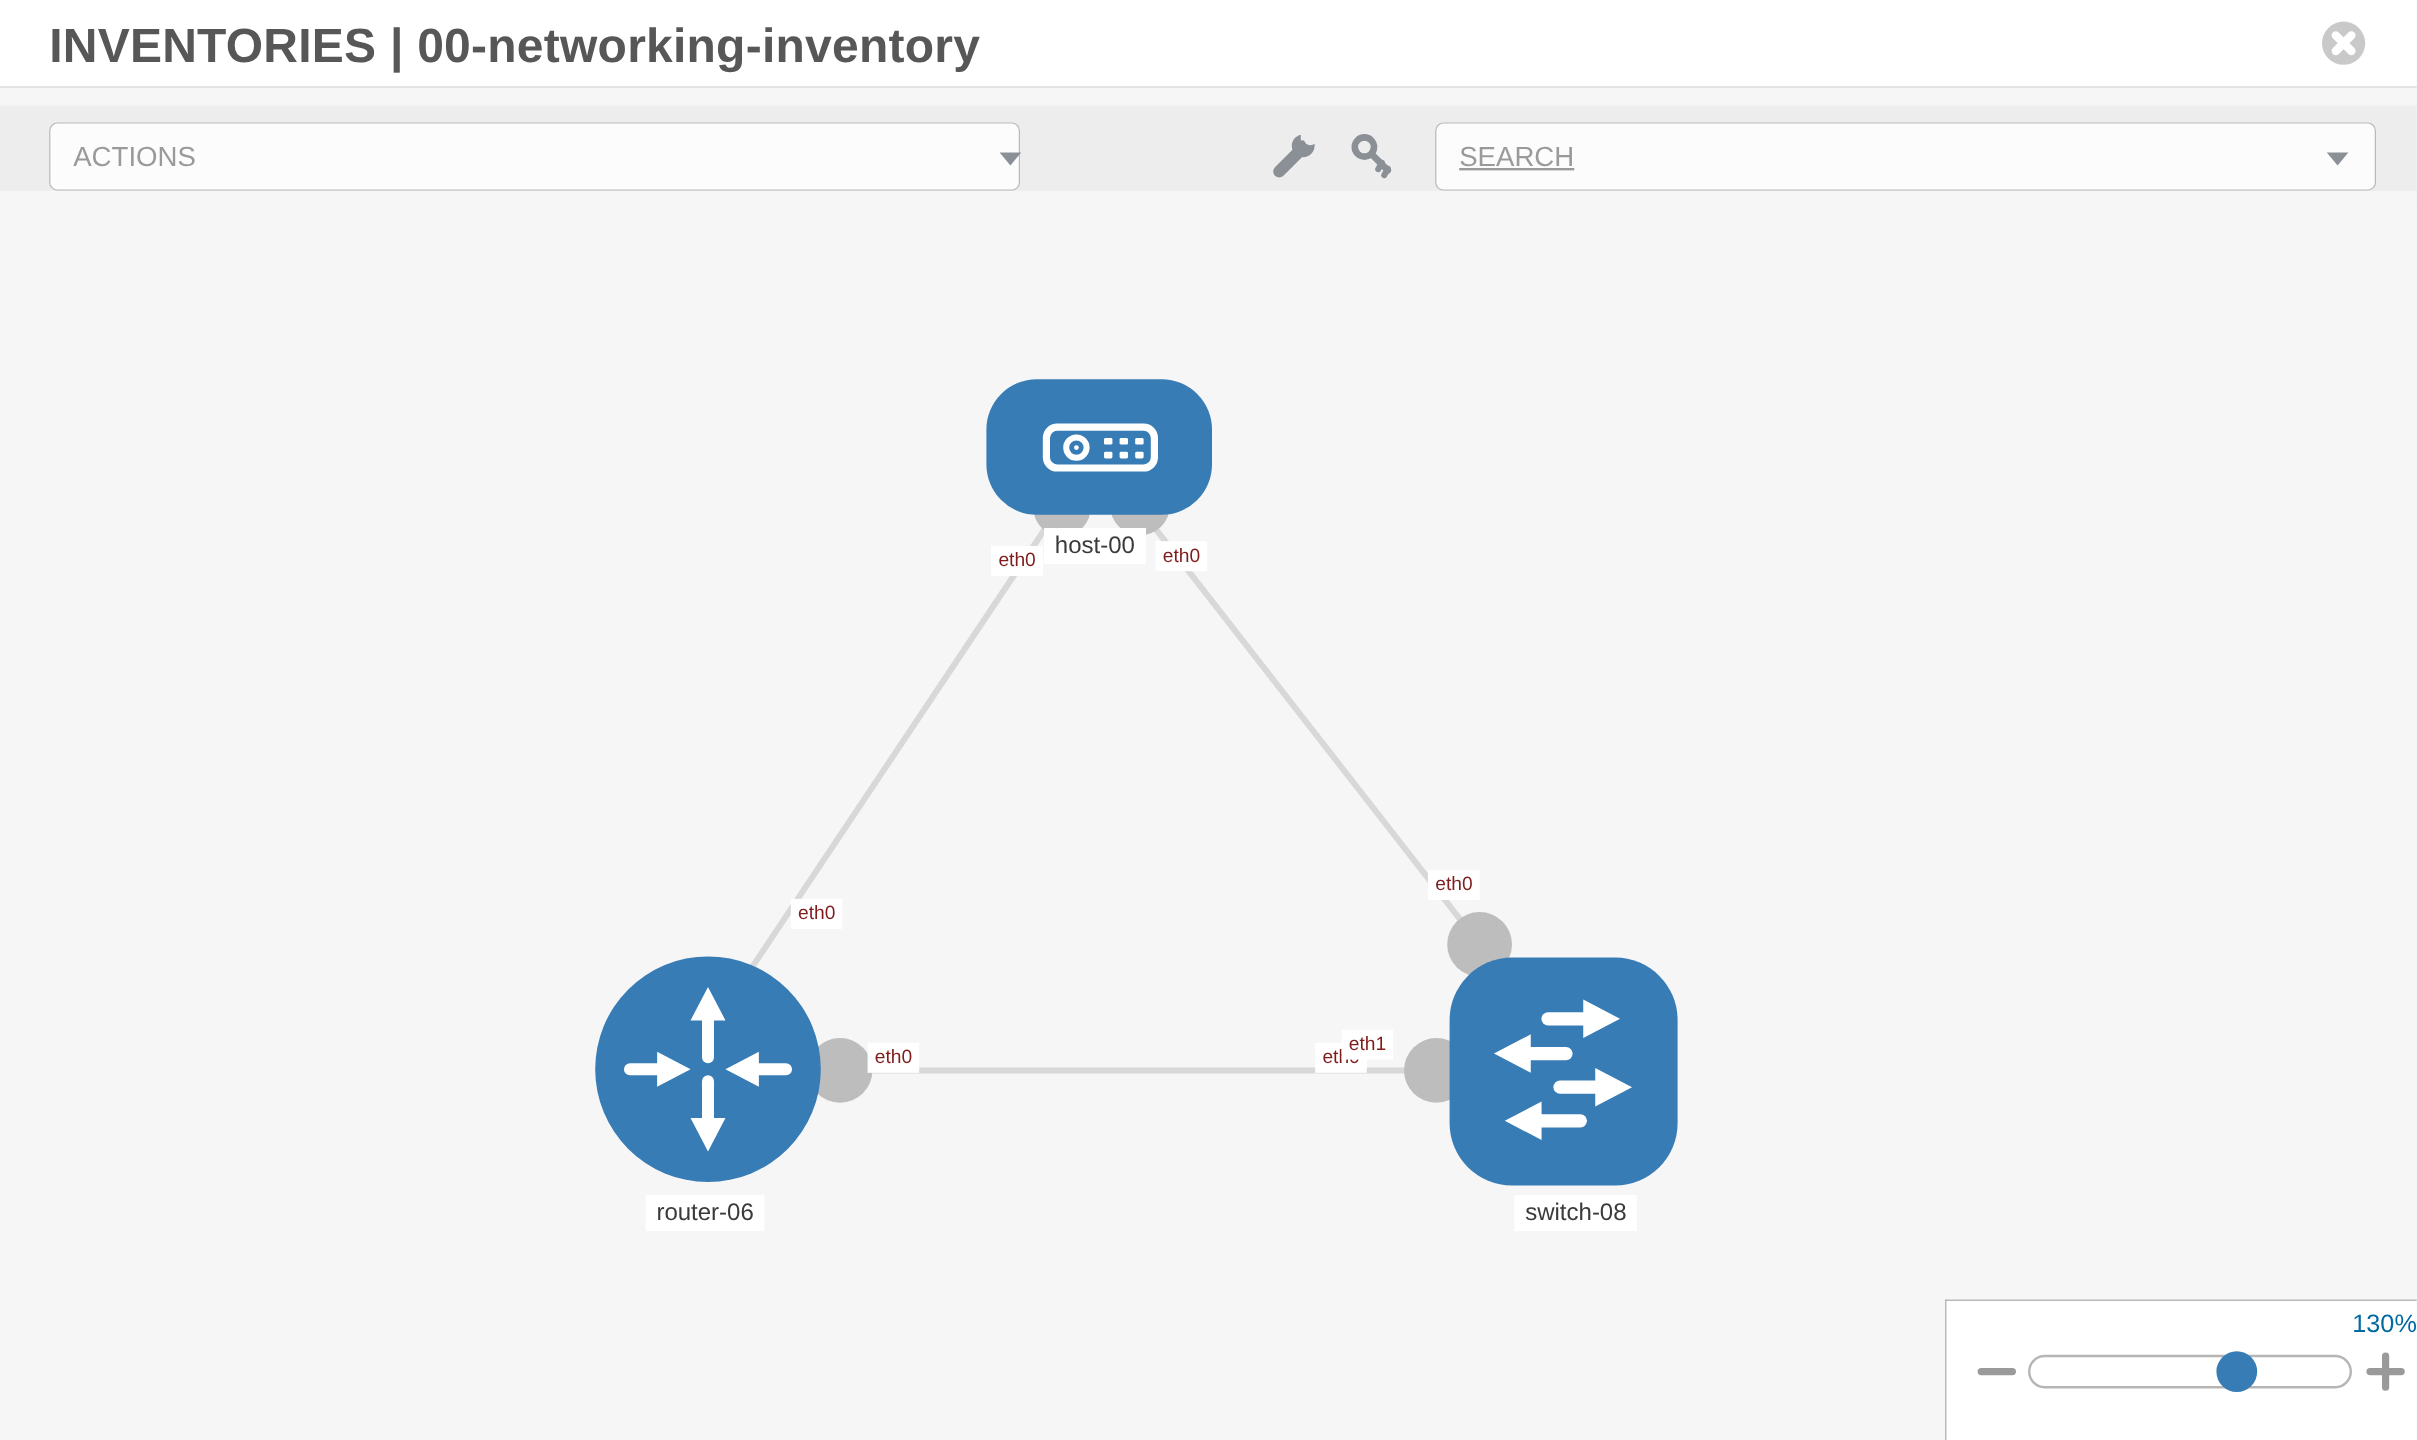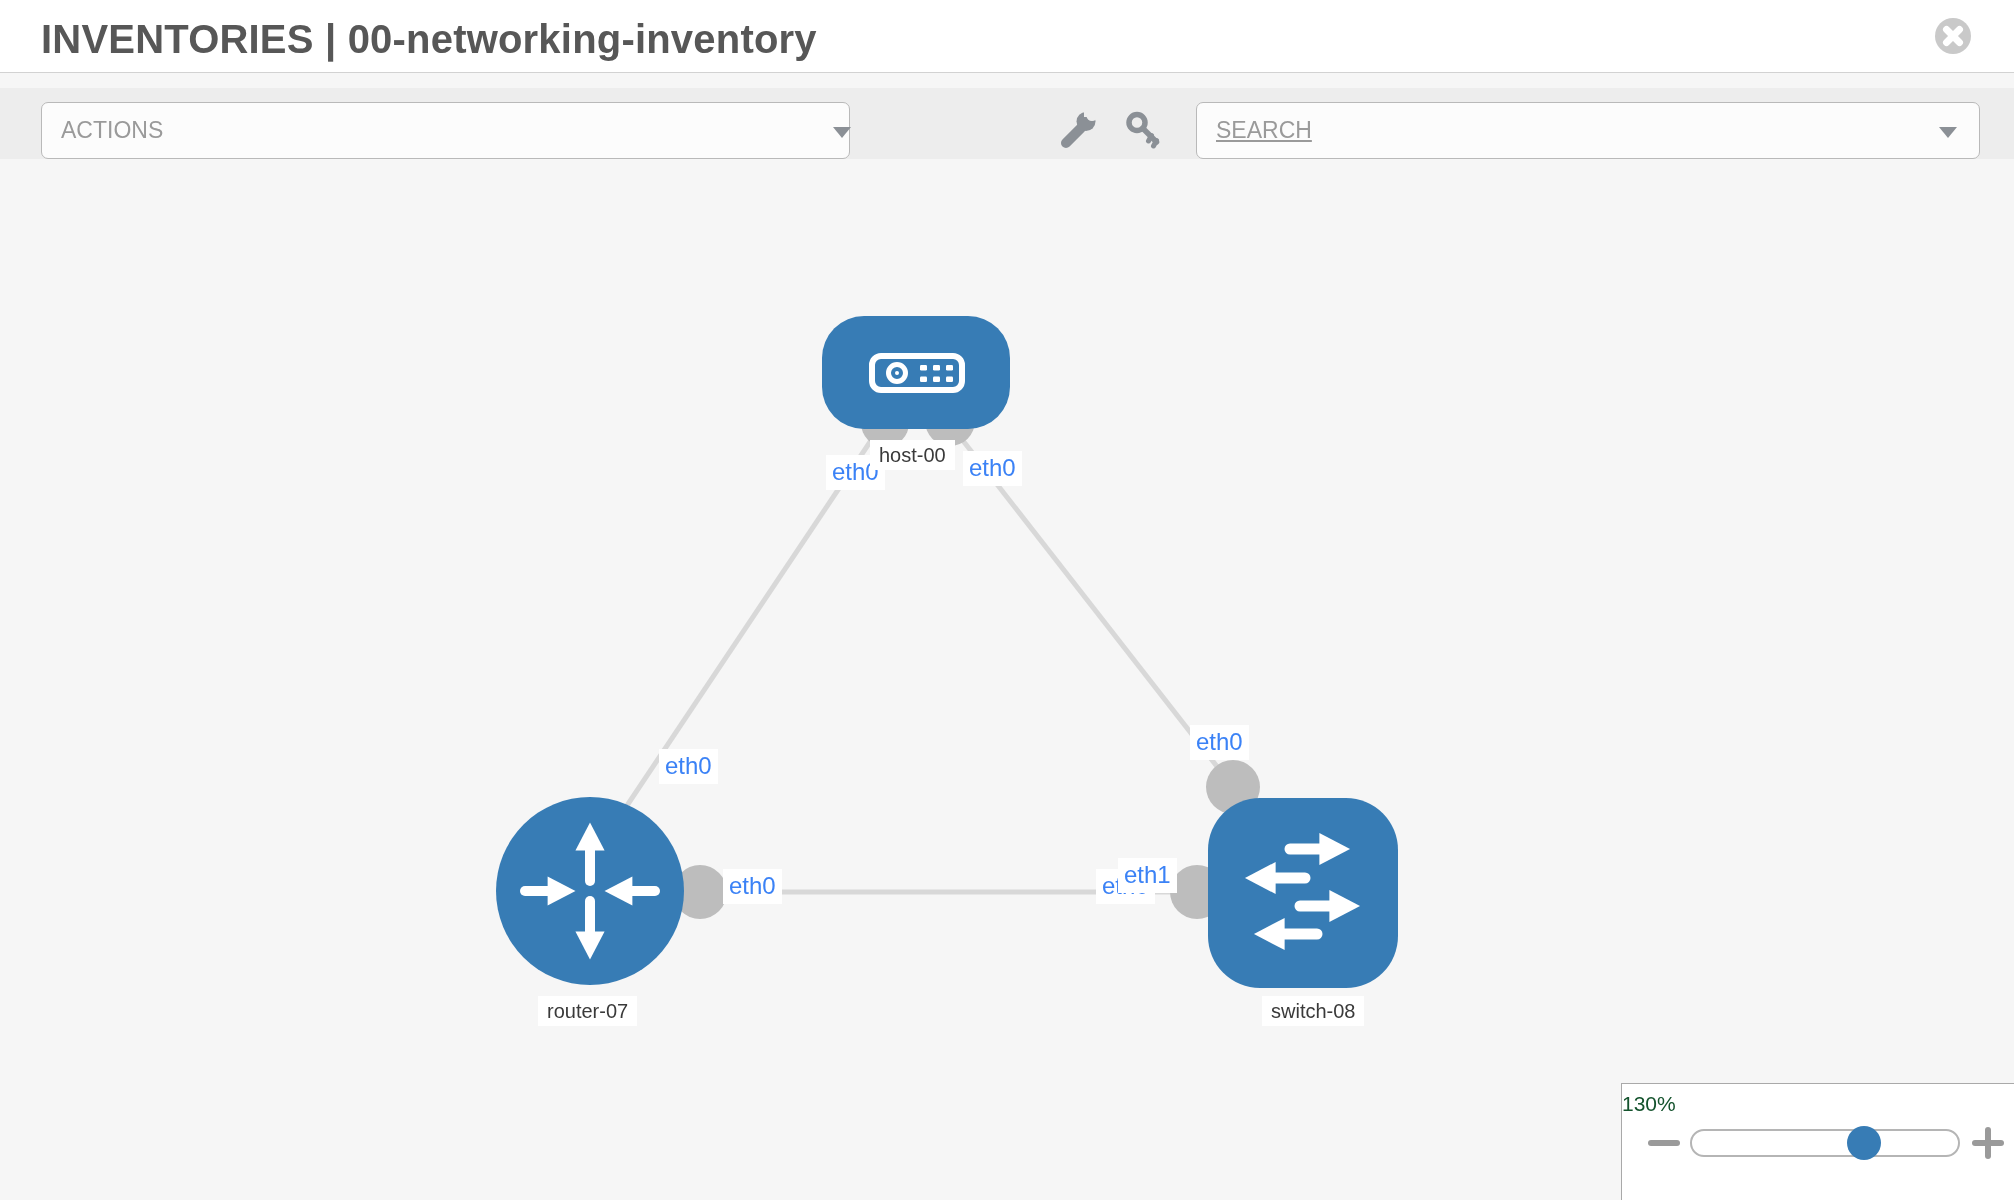--- a/index.html
+++ b/index.html
@@ -44,22 +44,22 @@
   .icon-key    { left: 1124px; }
 
   
   .canvas {
     position: absolute; left: 0; top: 159px; width: 2014px; height: 1041px;
     background: #f6f6f6;
   }
   .topology-svg { position: absolute; left: 0; top: 0; }
 
   .chip {
-    position: absolute; background: #ffffff; color: #3b82f6;
-    font-size: 24px; line-height: 1.2; padding: 3px 6px; white-space: nowrap;
+    position: absolute; background: #ffffff; color: #7f1d1d;
+    font-size: 16px; line-height: 1.2; padding: 3px 6px; white-space: nowrap;
   }
   .name-chip { font-size: 20px; padding: 3px 9px; color: #3a3a3a; }
 
   .chip-host-left    { left: 826px;  top: 296px; }
   .chip-host-right   { left: 963px;  top: 292px; }
   .chip-host-name    { left: 870px;  top: 281px; }
   .chip-router-top   { left: 659px;  top: 590px; }
   .chip-switch-top   { left: 1190px; top: 566px; }
   .chip-router-right { left: 723px;  top: 710px; }
   .chip-switch-under { left: 1096px; top: 710px; }
@@ -67,21 +67,21 @@
   .chip-router-name  { left: 538px;  top: 837px; }
   .chip-switch-name  { left: 1262px; top: 837px; }
 
   
   .zoom-panel {
     position: absolute; left: 1621px; top: 1083px; width: 393px; height: 117px;
     background: #ffffff; border-top: 1px solid #a9a9a9; border-left: 1px solid #a9a9a9;
   }
   .zoom-level {
     position: absolute; left: 0; top: 8px; width: 100%;
-    text-align: left; font-size: 21px; color: #14532d;
+    text-align: right; font-size: 21px; color: #0369a1;
   }
   .zoom-minus {
     position: absolute; left: 26px; top: 56px; width: 32px; height: 6px;
     background: #9a9a9a; border-radius: 3px; cursor: pointer;
   }
   .zoom-track {
     position: absolute; left: 68px; top: 45px; width: 270px; height: 28px;
     background: #ffffff; border: 2px solid #b5b5b5; border-radius: 14px; cursor: pointer;
   }
   .zoom-thumb {
@@ -191,21 +191,21 @@
   </svg>
 
   <div class="chip chip-switch-under">eth0</div>
   <div class="chip chip-switch-over">eth1</div>
   <div class="chip chip-host-left">eth0</div>
   <div class="chip chip-host-right">eth0</div>
   <div class="chip chip-router-top">eth0</div>
   <div class="chip chip-switch-top">eth0</div>
   <div class="chip chip-router-right">eth0</div>
   <div class="chip name-chip chip-host-name">host-00</div>
-  <div class="chip name-chip chip-router-name">router-07</div>
+  <div class="chip name-chip chip-router-name">router-06</div>
   <div class="chip name-chip chip-switch-name">switch-08</div>
 </div>
 
 <div class="zoom-panel">
   <div class="zoom-level">130%</div>
   <div class="zoom-minus"></div>
   <div class="zoom-track"></div>
   <div class="zoom-thumb"></div>
   <div class="zoom-plus">
       <div class="h"></div>

